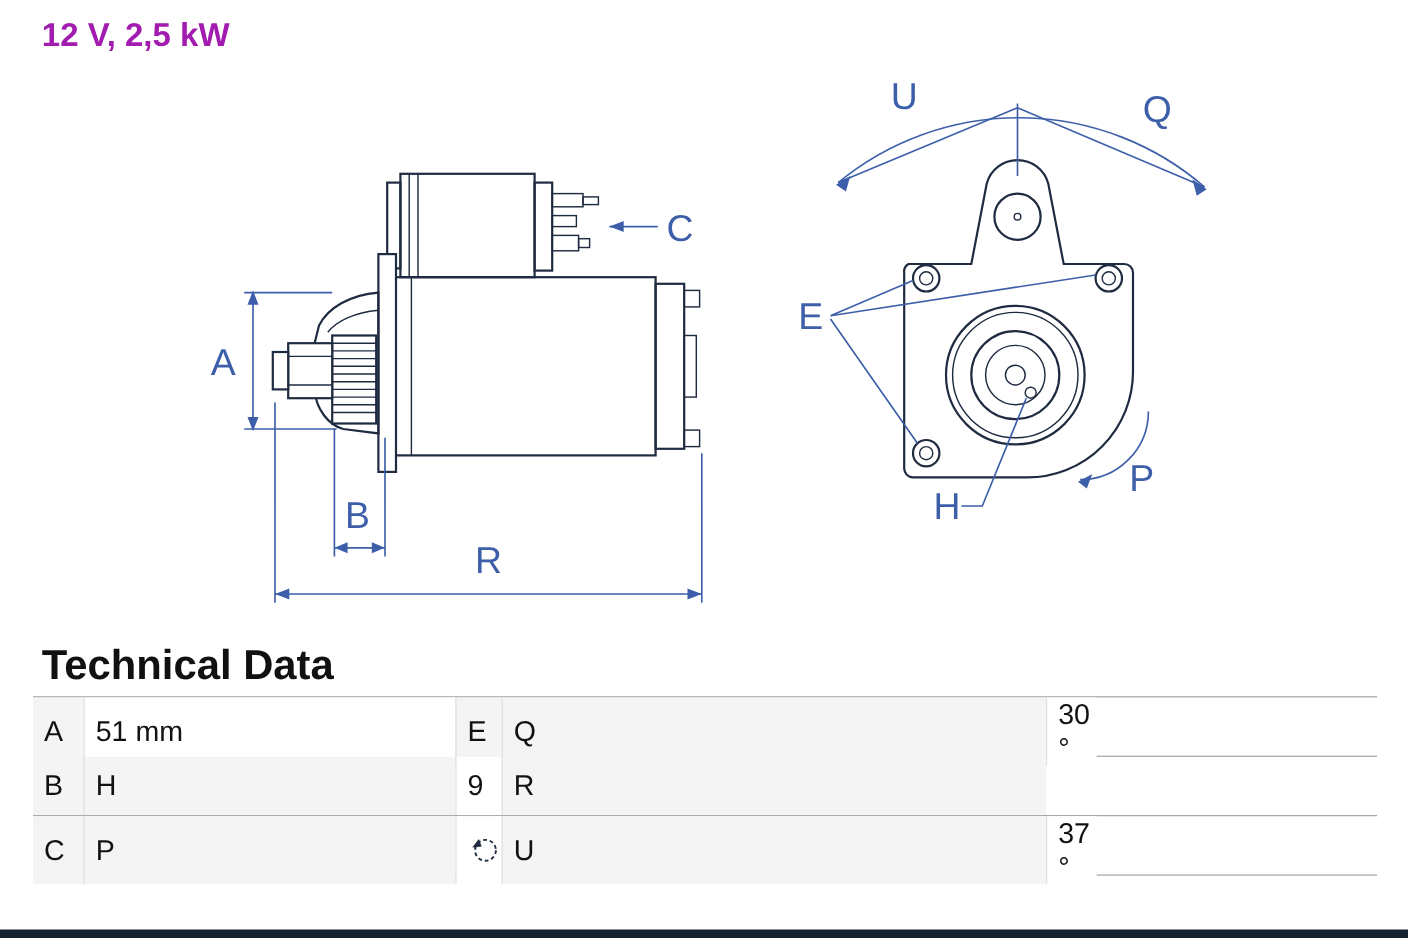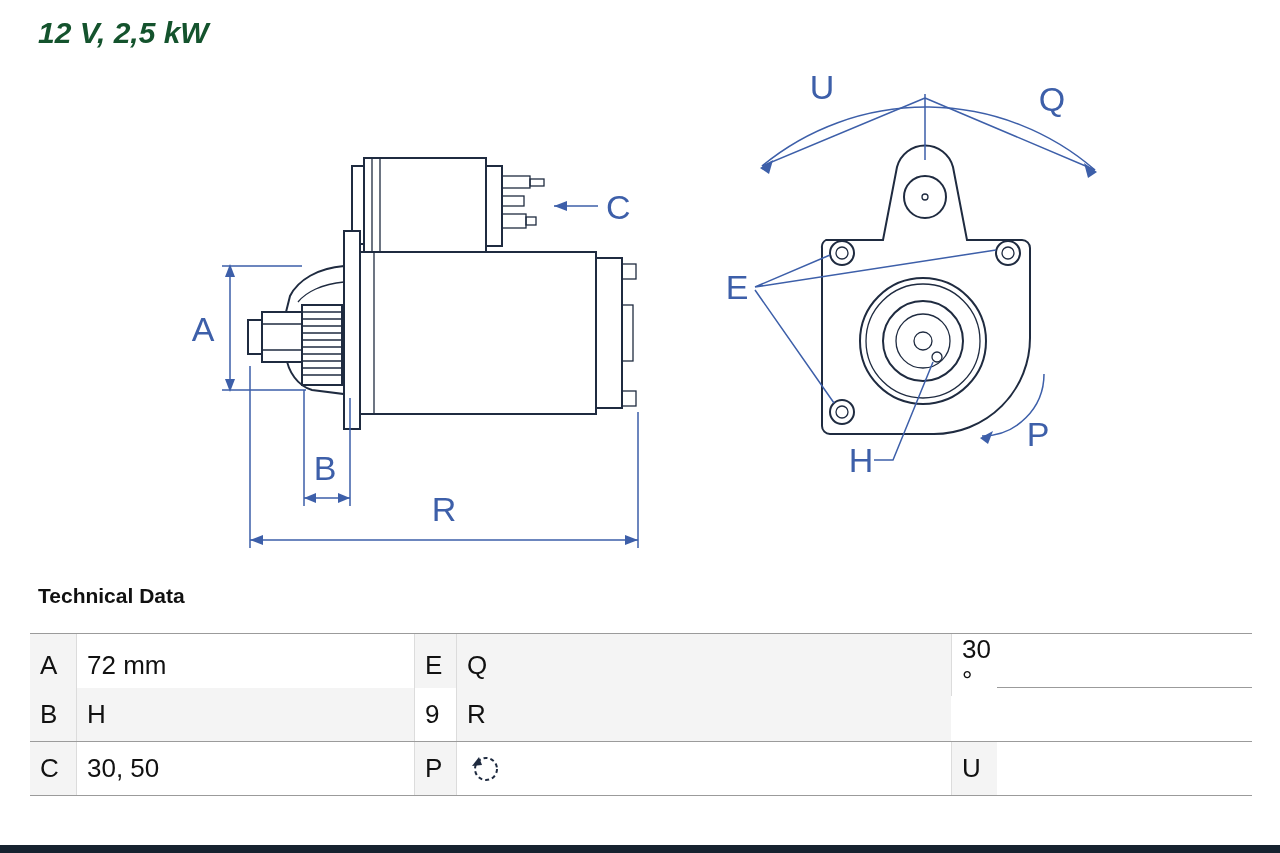--- a/index.html
+++ b/index.html
@@ -7,33 +7,33 @@
     --outline:#1f2b40;
   }
   html,body{margin:0;padding:0;}
   body{
     width:1280px;height:853px;position:relative;overflow:hidden;
     background:#ffffff;color:#111;
     font-family:"Liberation Sans", sans-serif;
   }
   .title{
     position:absolute;left:38px;top:16px;
-    font-size:30px;font-weight:bold;color:#14532d;font-style:italic;
+    font-size:30px;font-weight:bold;color:#a21caf;
   }
   #diagram{position:absolute;left:0;top:0;}
   
   .p2{fill:none;stroke:var(--outline);stroke-width:2;}
   .p1{fill:none;stroke:var(--outline);stroke-width:1.3;}
   .pw{fill:#ffffff;stroke:var(--outline);stroke-width:2;}
   .d{fill:none;stroke:var(--dimension);stroke-width:1.5;}
   .df{fill:var(--dimension);stroke:none;}
   .dl{fill:var(--dimension);font-size:34px;font-family:"Liberation Sans",sans-serif;}
   .section-heading{
     position:absolute;left:38px;top:584px;
-    font-size:21px;font-weight:bold;color:#111;
+    font-size:38px;font-weight:bold;color:#111;
   }
   .data-table{
     position:absolute;left:30px;top:633px;width:1222px;
     border-top:1px solid #9b9b9b;
   }
   .row{
     display:grid;
     grid-template-columns:46px 338px 42px 495px 46px 255px;
     border-bottom:1px solid #9b9b9b;
     height:53px;
@@ -181,38 +181,38 @@
       <text class="dl" x="1038" y="446" text-anchor="middle">P</text>
     </g>
   </g>
 </svg>
 
 <div class="section-heading">Technical Data</div>
 
 <div class="data-table">
   <div class="row">
     <div class="cell key">A</div>
-    <div class="cell">72 mm</div>
+    <div class="cell">51 mm</div>
     <div class="cell key">E</div>
     <div class="cell key">Q</div>
     <div class="cell">30 °</div>
   </div>
   <div class="row">
     <div class="cell key">B</div>
     <div class="cell key">H</div>
     <div class="cell">9</div>
     <div class="cell key">R</div>
   </div>
   <div class="row">
     <div class="cell key">C</div>
-    <div class="cell">30, 50</div>
     <div class="cell key">P</div>
     <div class="cell">
       <svg class="rot-icon" width="36" height="34" viewBox="0 0 36 34">
         <circle cx="19" cy="17" r="11" fill="none" stroke="#1f2b40" stroke-width="2" stroke-dasharray="4 3"></circle>
         <polygon points="5,14 12,5 15,13" fill="#1f2b40"></polygon>
       </svg>
     </div>
     <div class="cell key">U</div>
+    <div class="cell">37 °</div>
   </div>
 </div>
 
 <div class="bottom-bar"></div>
 
 </body></html>

